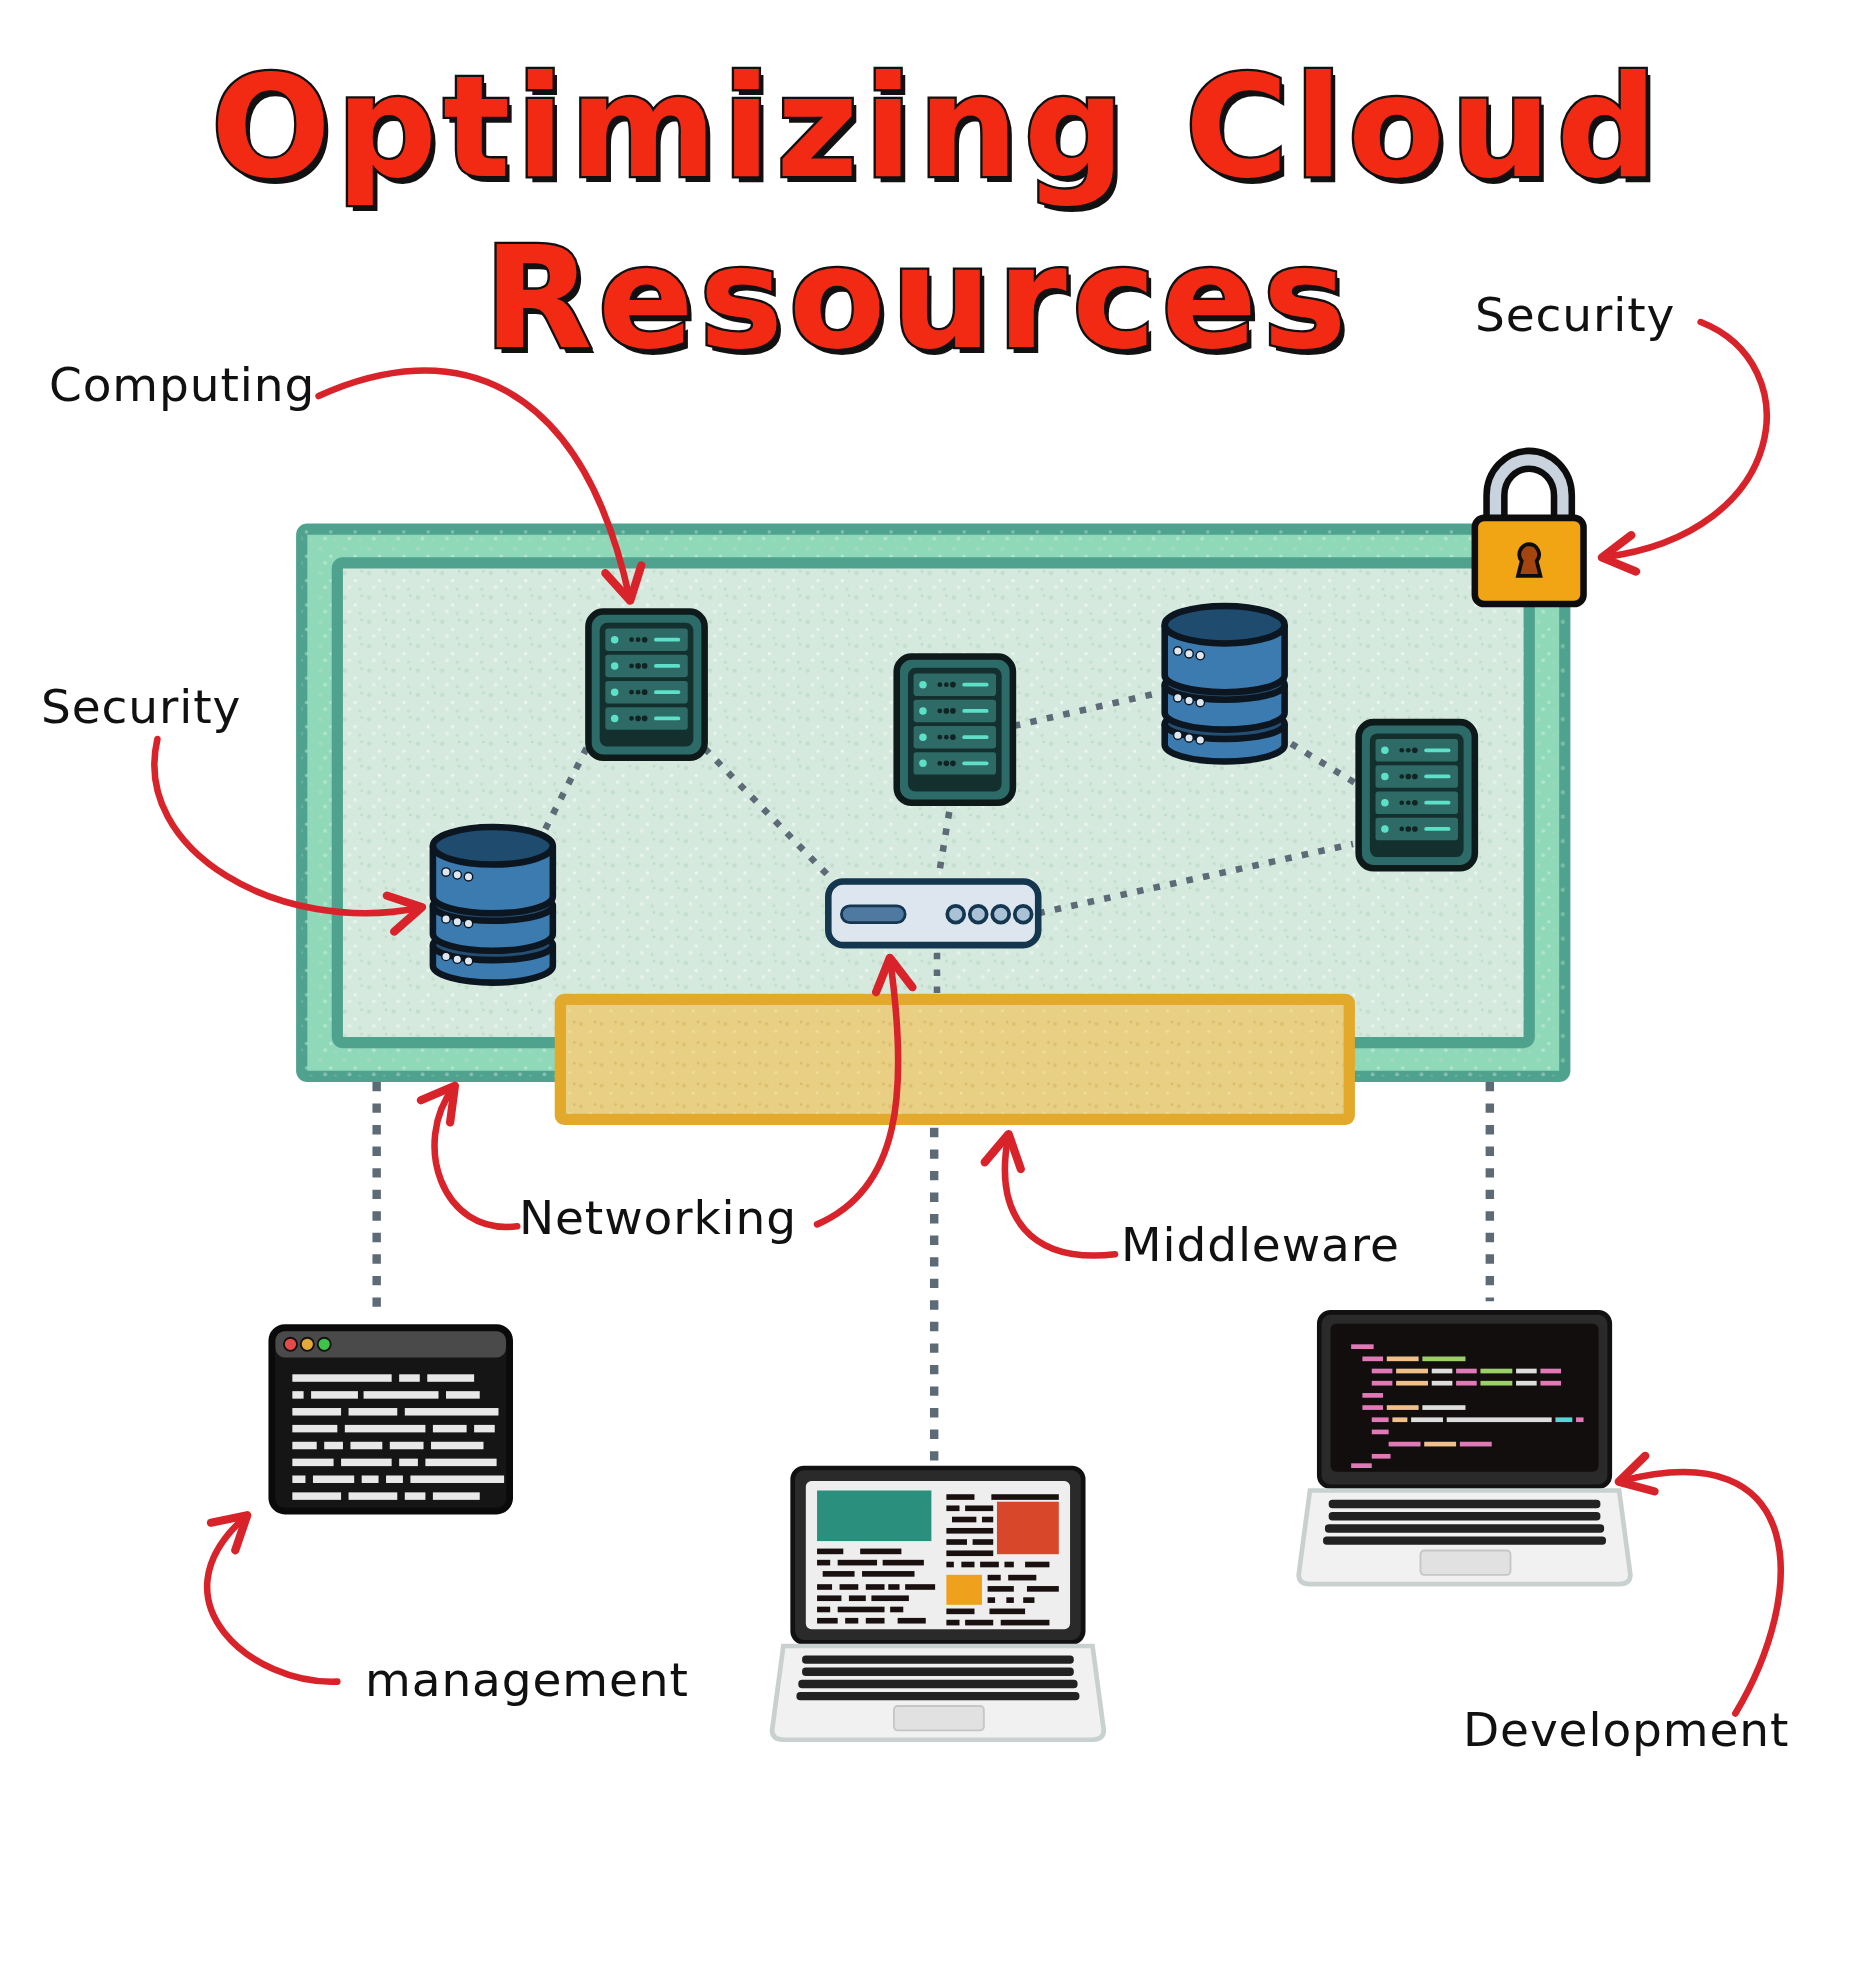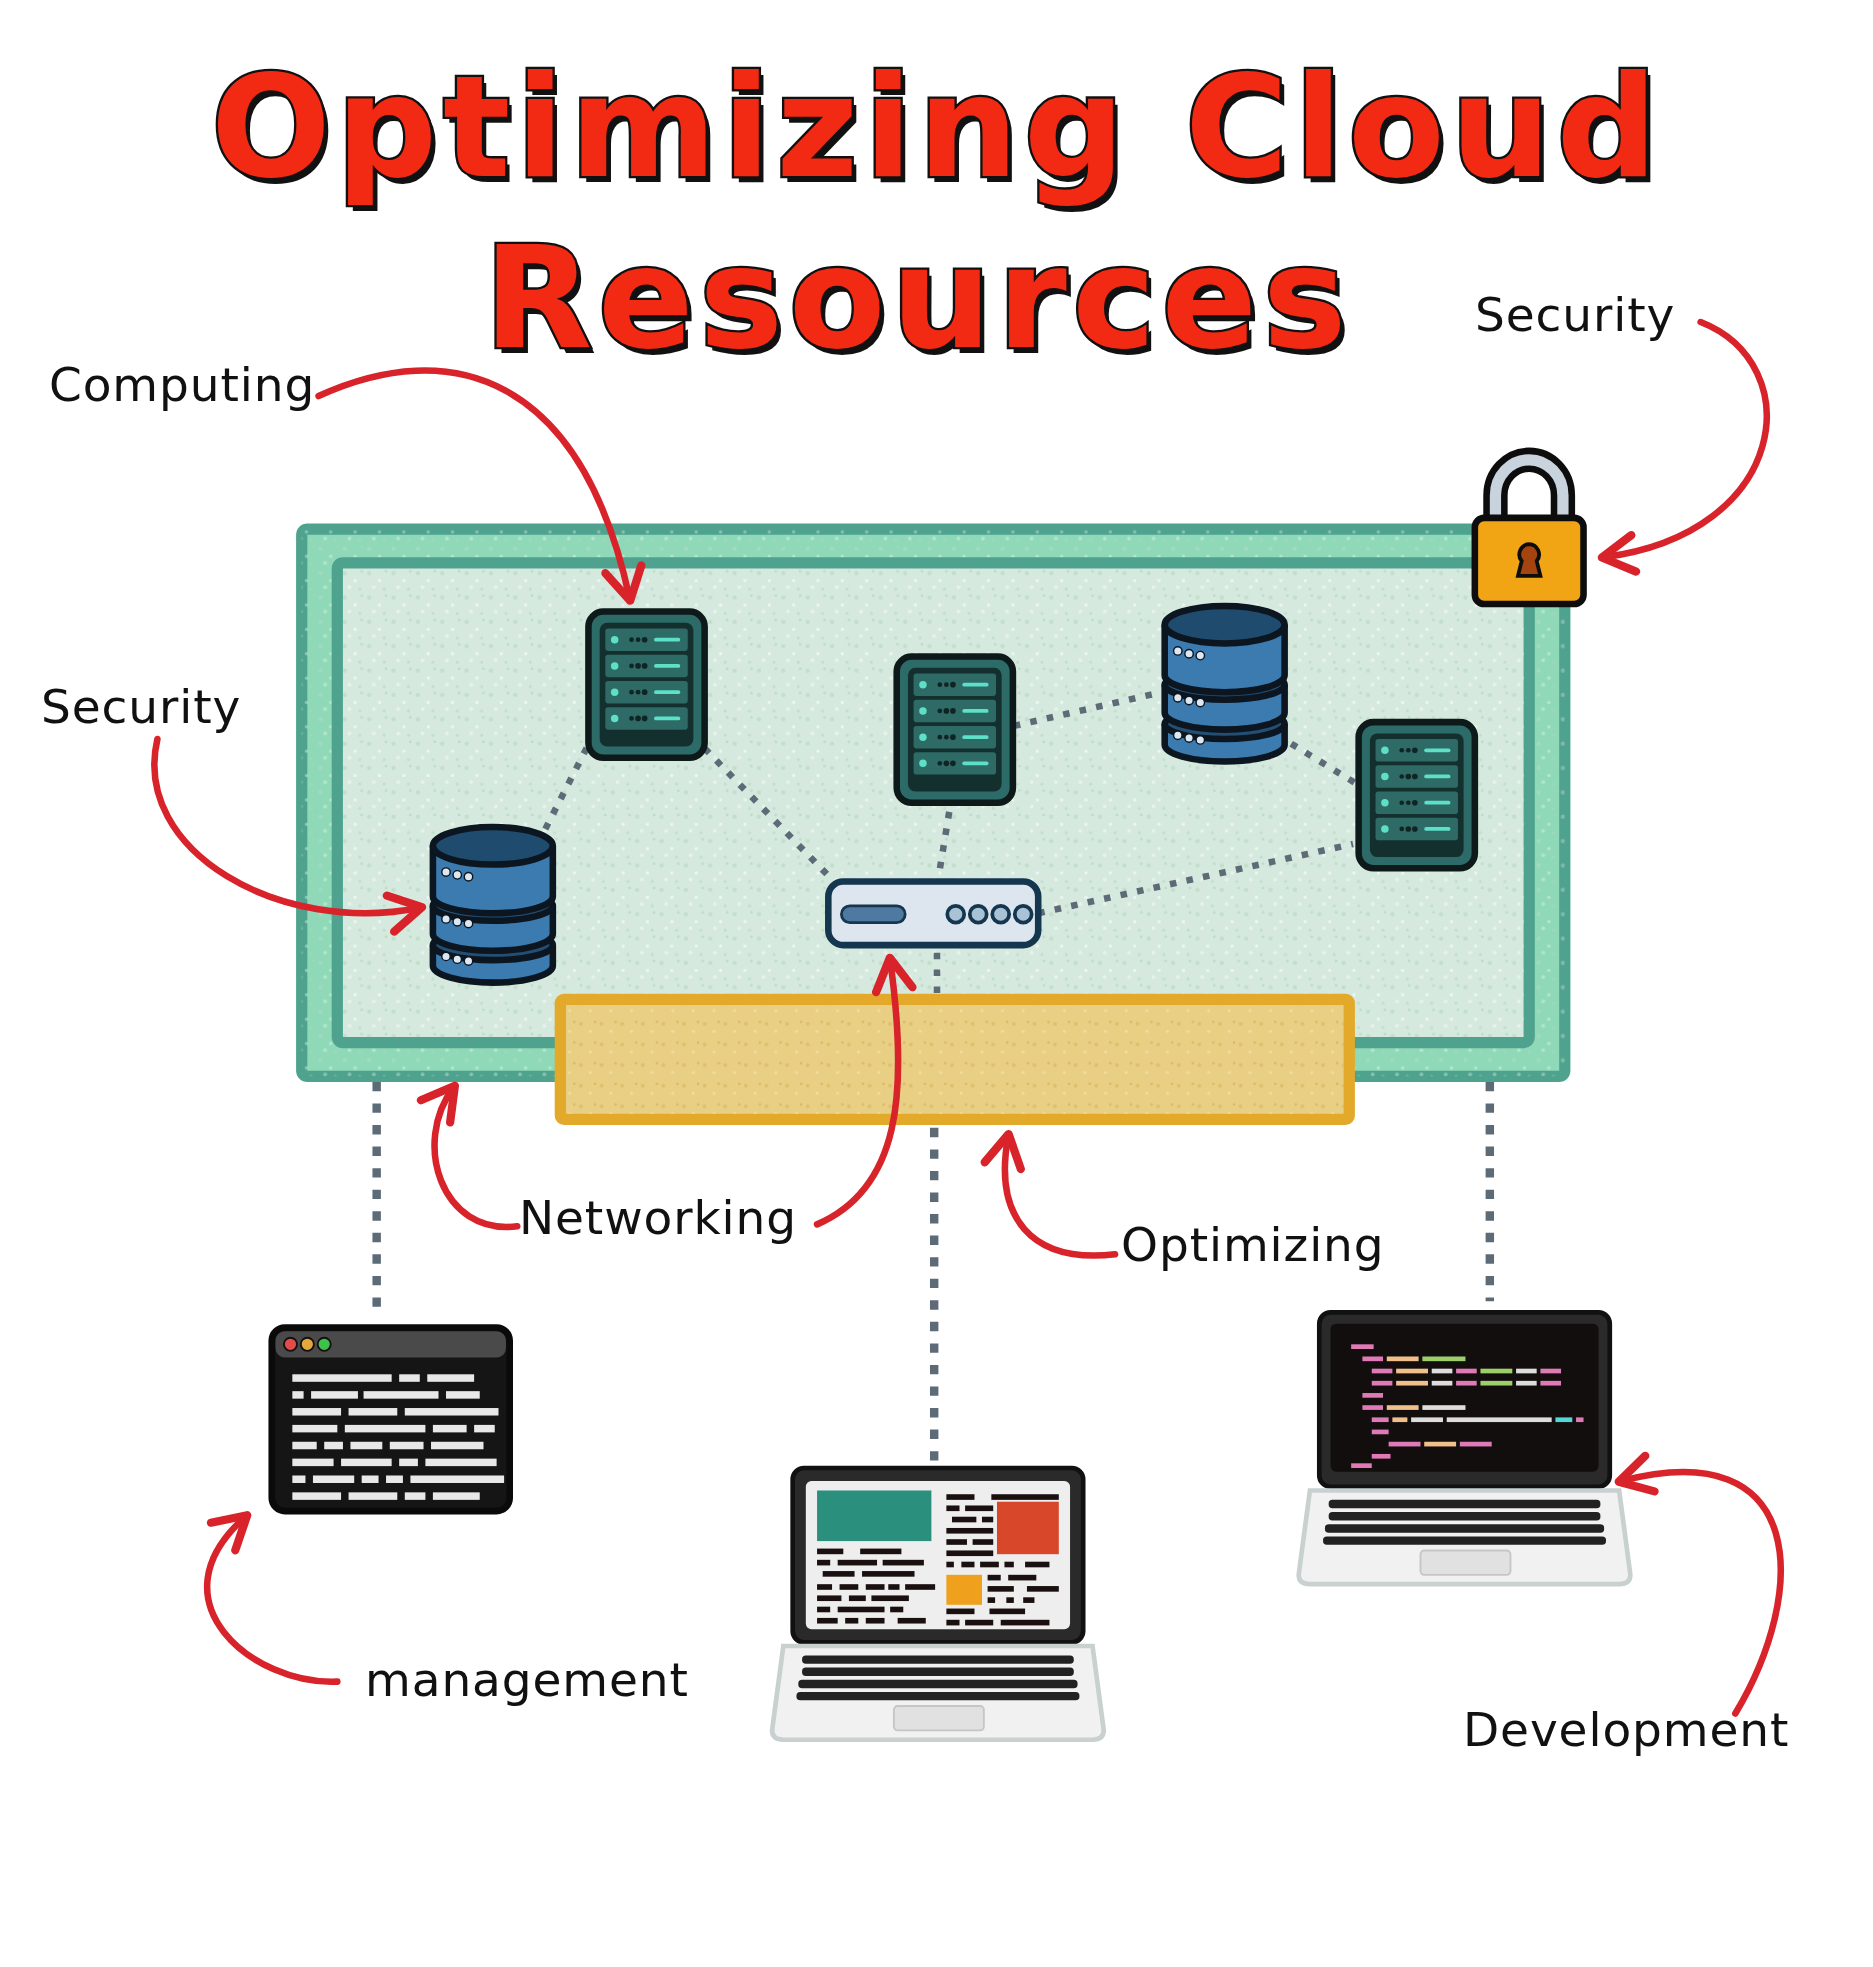--- a/index.html
+++ b/index.html
@@ -403,20 +403,20 @@
     </g>
   </svg>
 
   <div id="title-1" class="title-line">Optimizing Cloud</div>
   <div id="title-2" class="title-line">Resources</div>
 
   <div class="label" style="left:41px; top:349px;margin-left:8px;">Computing</div>
   <div class="label" style="left:1475px; top:279px;">Security</div>
   <div class="label" style="left:41px; top:671px;">Security</div>
   <div class="label" style="left:519px; top:1182px;">Networking</div>
-  <div class="label" style="left:1121px; top:1209px;">Optimizing</div>
+  <div class="label" style="left:1121px; top:1209px;">Middleware</div>
   <div class="label two" style="left:365px; top:1641px;">
     <div>management</div>
   </div>
   <div class="label" style="left:1463px; top:1694px;">Development</div>
 
 </div>
 
 
 </body></html>

